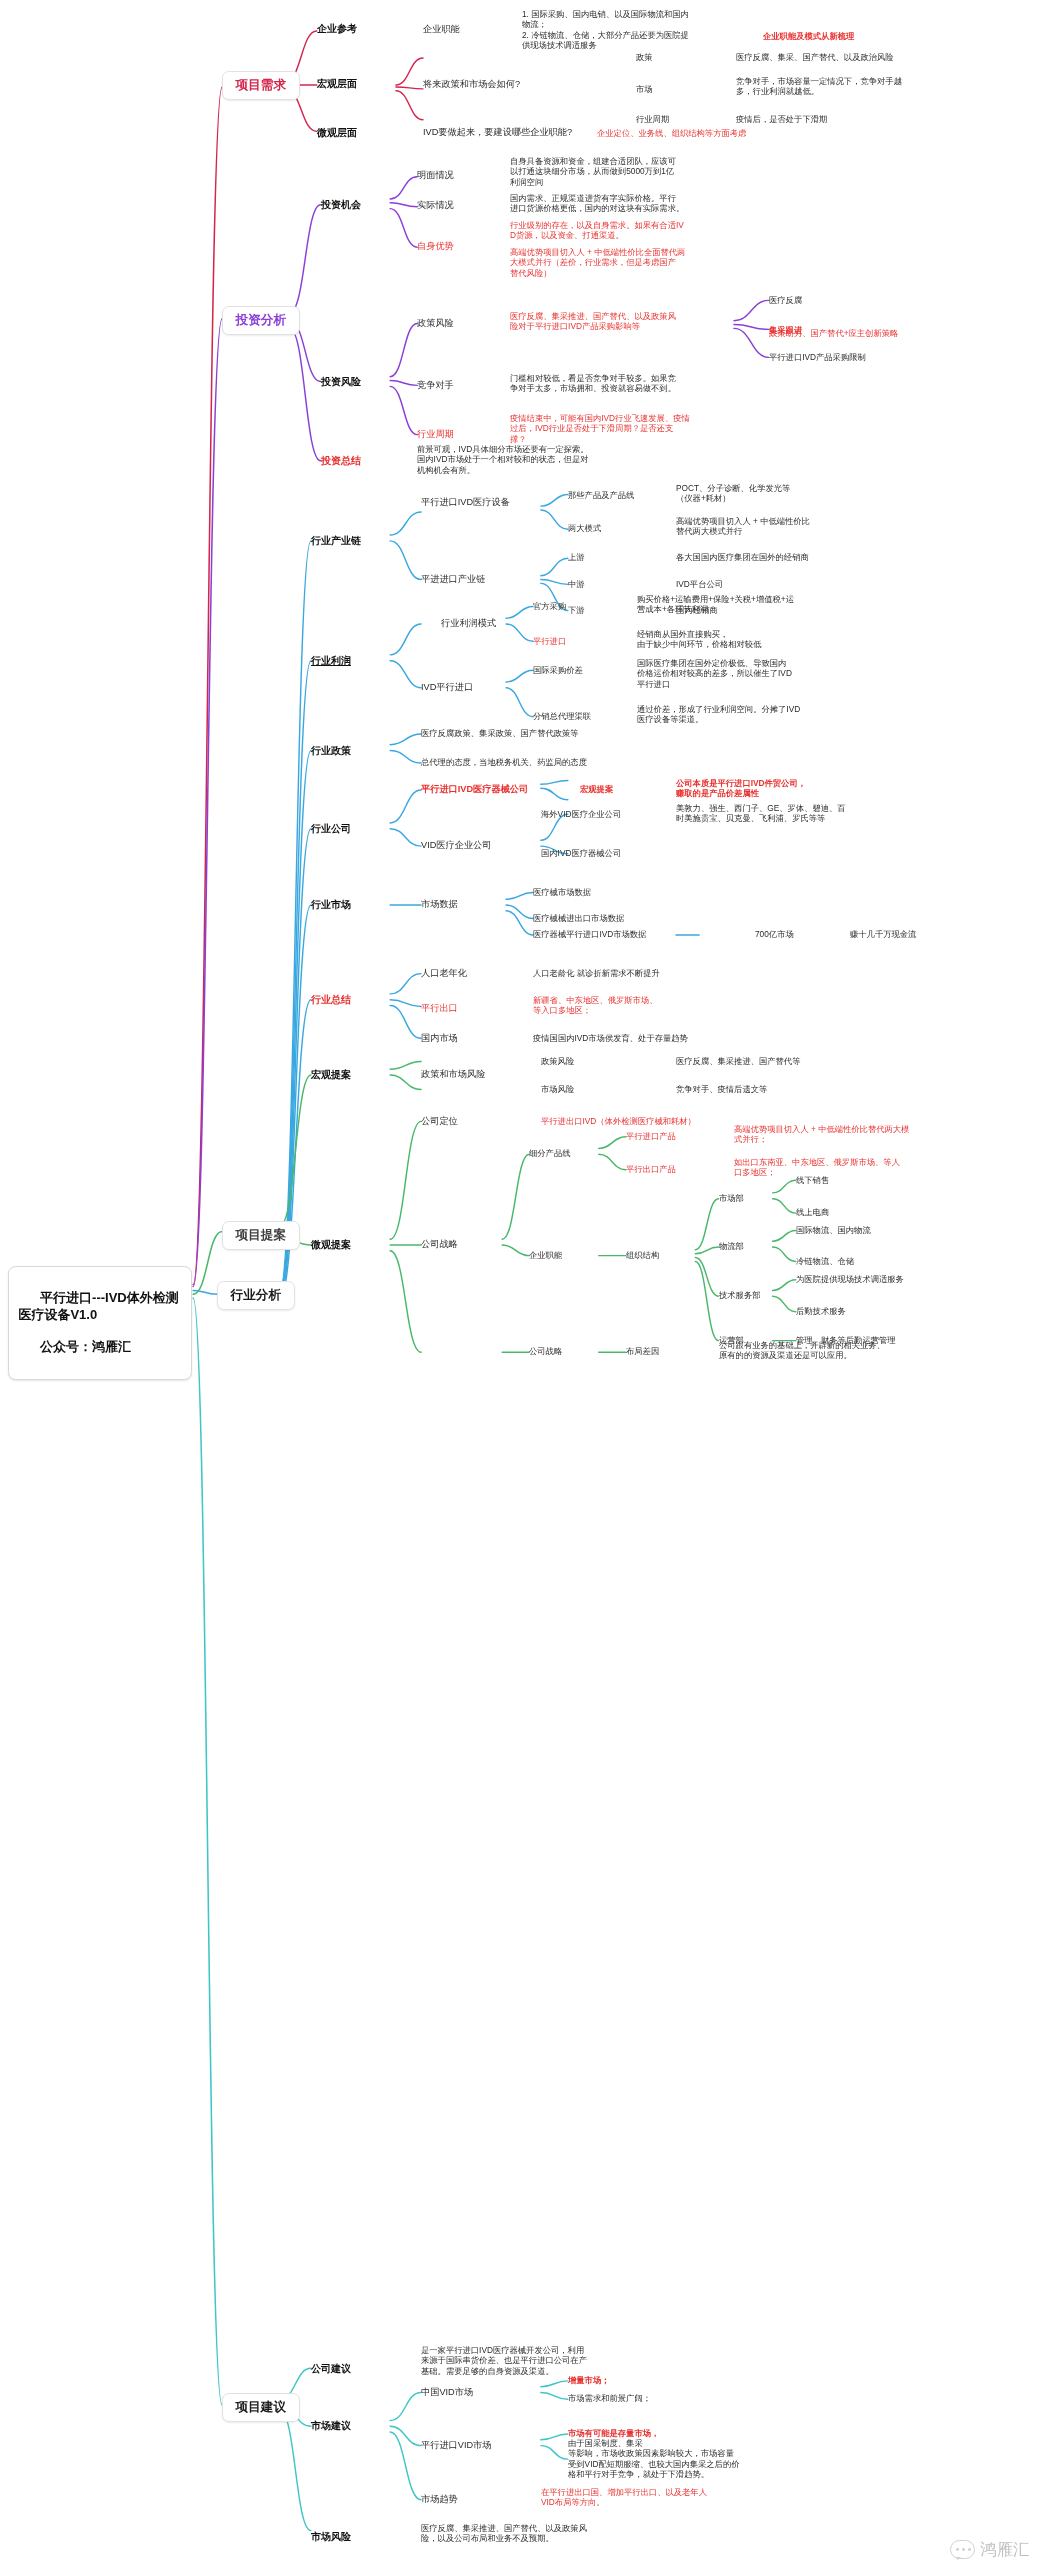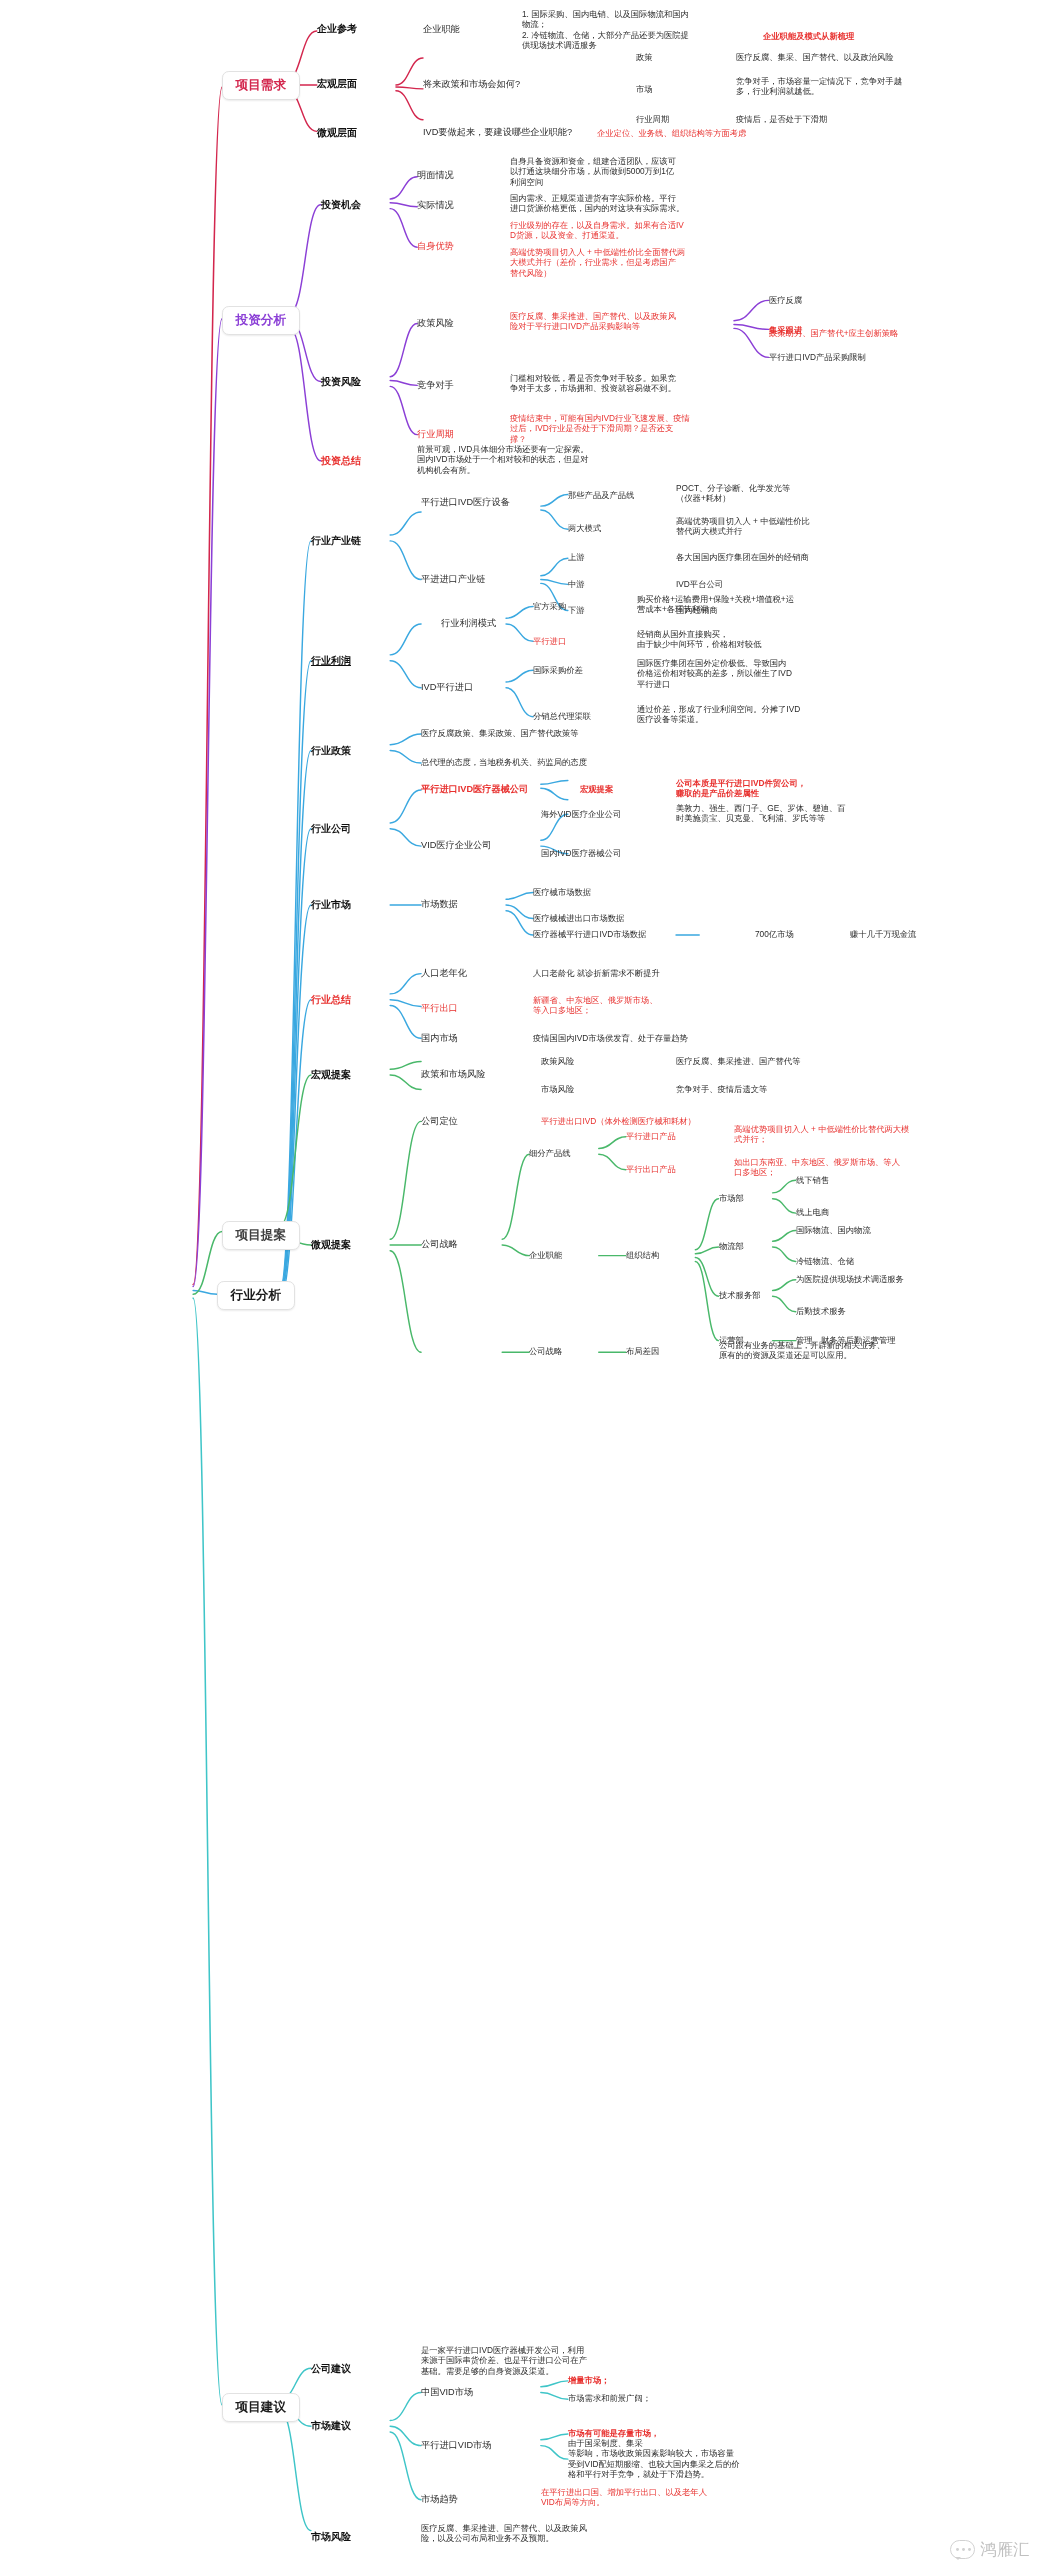--- a/index.html
+++ b/index.html
@@ -188,20 +188,26 @@
       <path d="M404 2506 C 420 2506, 420 2477, 436 2477" stroke="#3fc5c8"></path>
       <path d="M404 2512 C 420 2512, 420 2532, 436 2532" stroke="#3fc5c8"></path>
       <path d="M404 2518 C 420 2518, 420 2588, 436 2588" stroke="#3fc5c8"></path>
       <path d="M560 2471 C 574 2471, 574 2465, 588 2465" stroke="#3fc5c8"></path>
       <path d="M560 2477 C 574 2477, 574 2484, 588 2484" stroke="#3fc5c8"></path>
       <path d="M560 2526 C 574 2526, 574 2520, 588 2520" stroke="#3fc5c8"></path>
       <path d="M560 2532 C 574 2532, 574 2546, 588 2546" stroke="#3fc5c8"></path>
     </g>
   </svg>
 
+  <div class="node root" style="left:7.7px; top:1266px; width:184px;">
+    <span class="txt">
+      <span>平行进口---IVD体外检测医疗设备V1.0</span><br>
+      <span>公众号：鸿雁汇</span>
+    </span>
+  </div>
 
   <div class="node l1 red" style="left:222px; top:71px;">
     <span>项目需求</span>
   </div>
 
   <div class="node l2" style="left:317px; top:23px;">
     <span>企业参考</span></div>
   <div class="node l3" style="left:423px; top:24px;">
     <span>企业职能</span></div>
   <div class="node l4" style="left:522px; top:8.7px; width:212px;">

